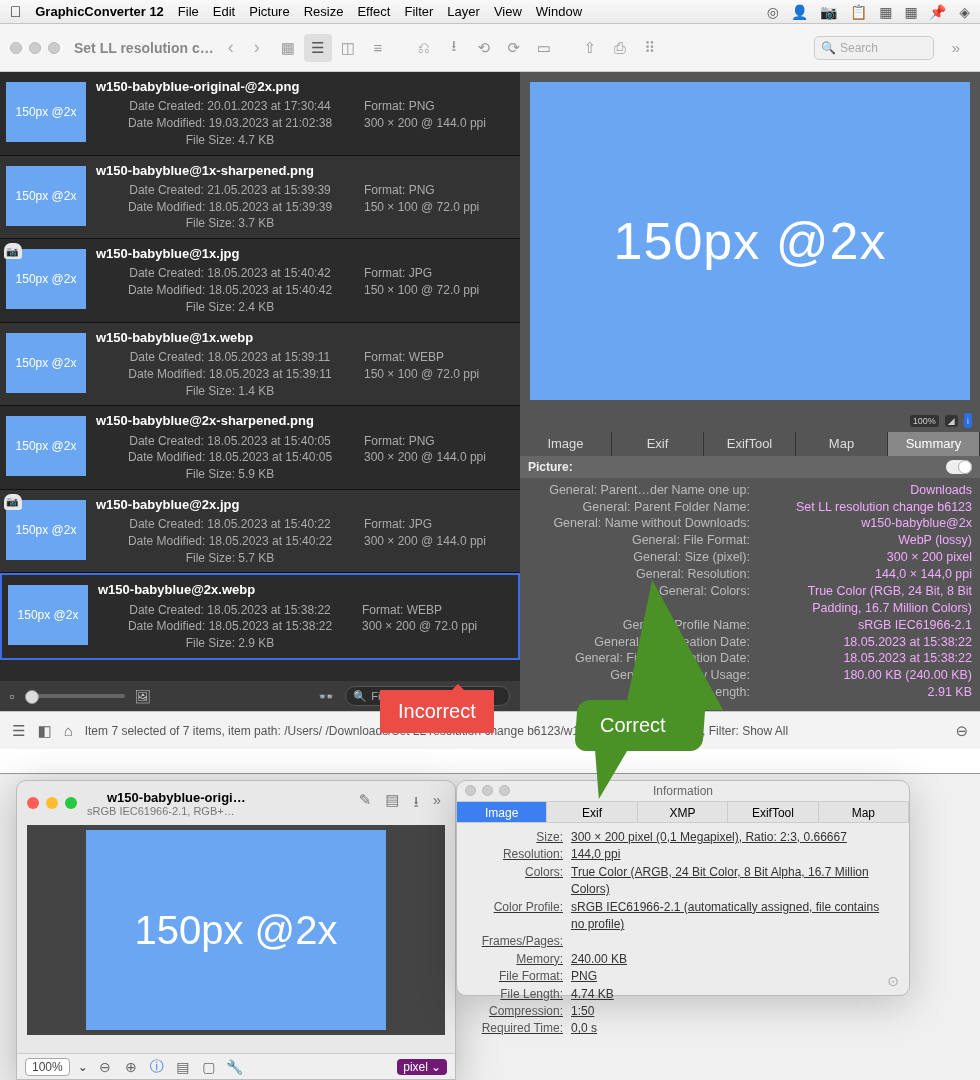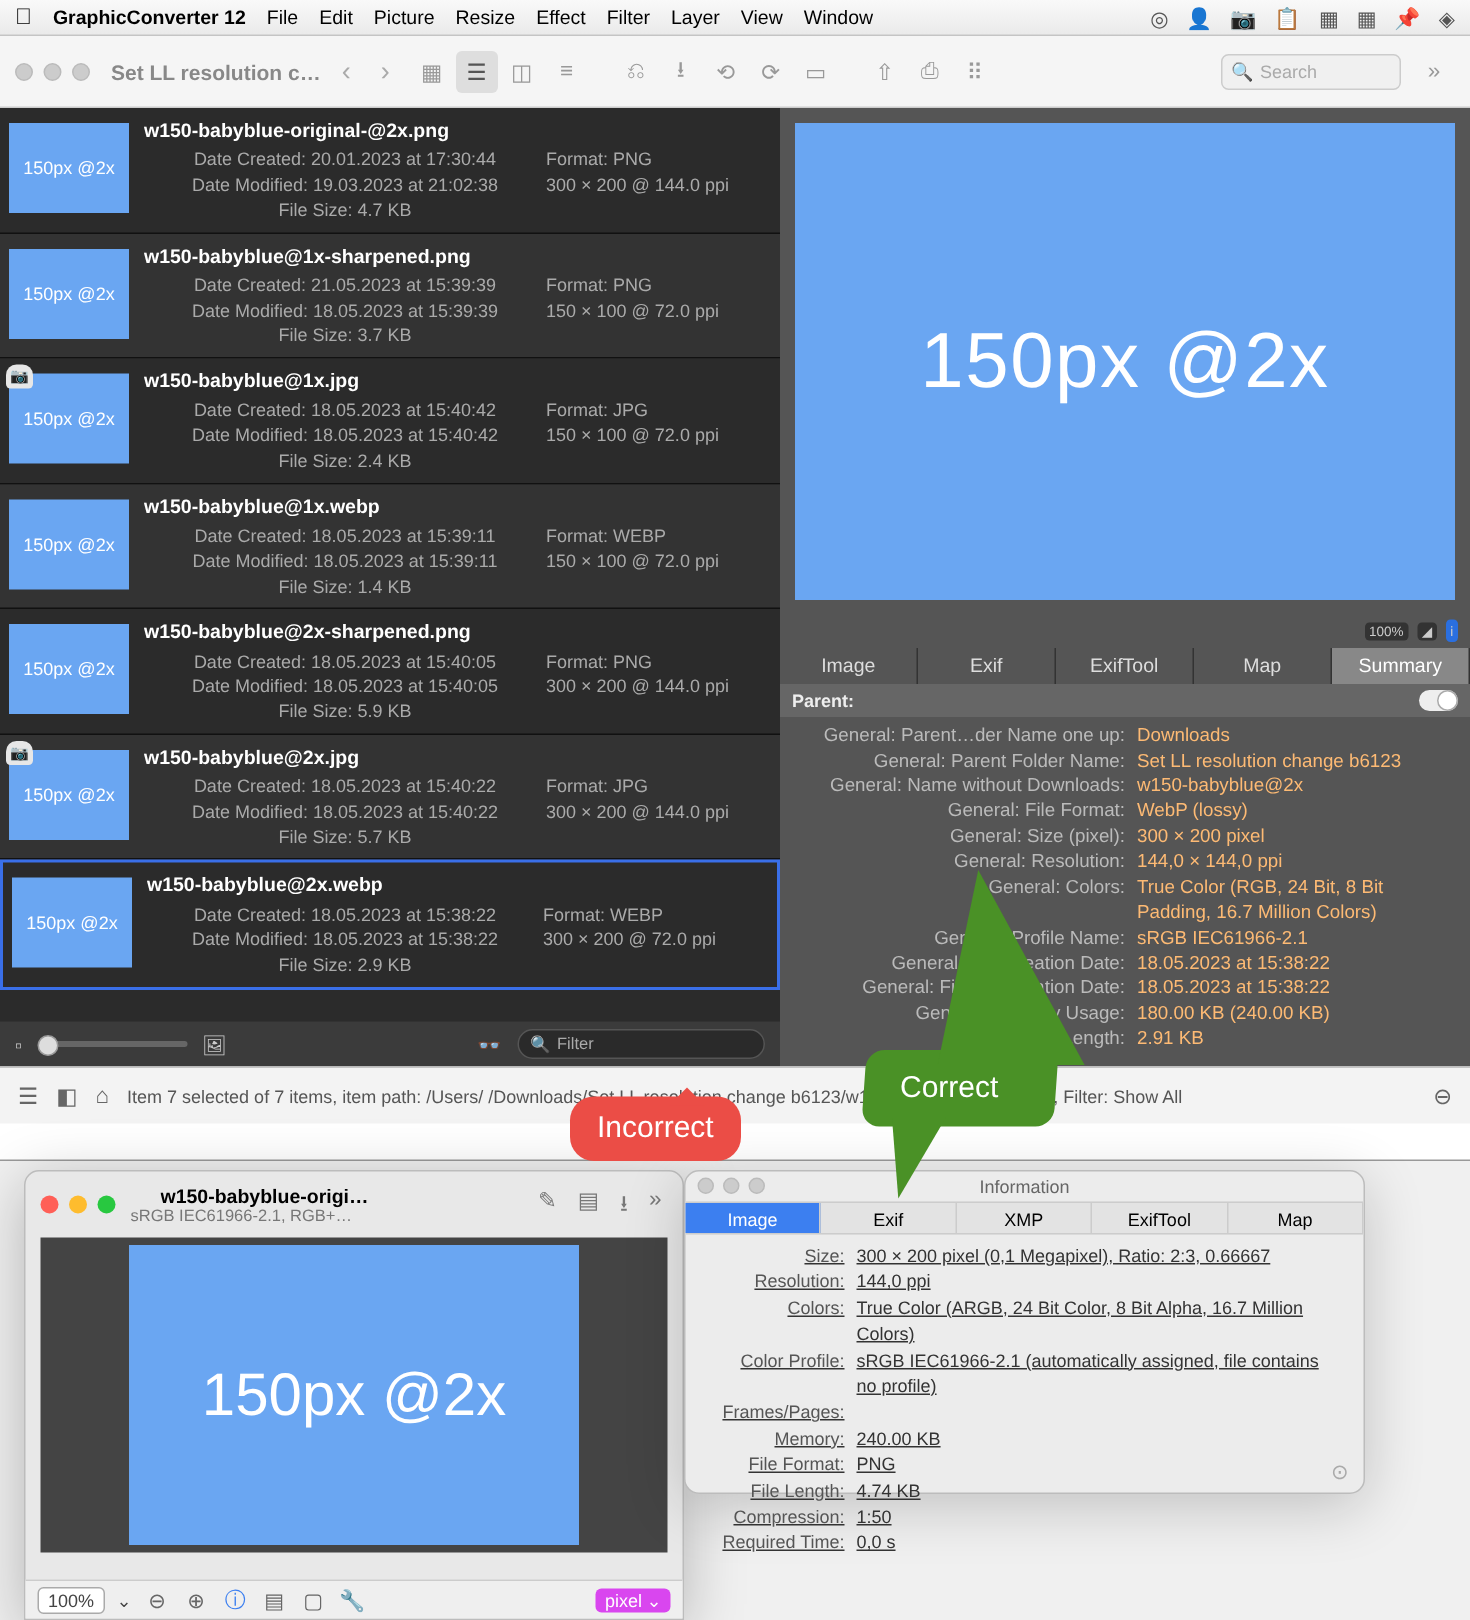--- a/index.html
+++ b/index.html
@@ -49,59 +49,59 @@
 .preview-toolstrip span{ background:#333; color:#ccc; font-size:9px; padding:1px 3px; border-radius:3px;}
 .tabs { display:flex; background:#555; height:24px;}
 .tabs .tab { flex:1; text-align:center; color:#ddd; font-size:13px; line-height:24px; border-right:1px solid #333; cursor:default;}
 .tabs .tab.active { background:#888; color:#fff;}
 .summary-hdr { height:22px; background:#666; color:#eee; font-weight:600; font-size:12px; padding:2px 8px; display:flex; align-items:center; justify-content:space-between;}
 .summary-hdr .toggle{ width:26px; height:14px; background:#eee; border-radius:7px; position:relative;}
 .summary-hdr .toggle::after{content:"";width:12px;height:12px;background:#fff;border:1px solid #aaa;border-radius:50%;position:absolute;right:0;top:0;}
 .sum-table { background:#555; color:#fff; font-size:12.5px; padding:4px 8px 10px 8px;}
 .sum-row{ display:flex; line-height:1.35;}
 .sum-row .k{ width:230px; text-align:right; color:#bbb; padding-right:8px; white-space:nowrap; overflow:hidden; text-overflow:ellipsis;}
-.sum-row .v{ flex:1; color:#fdba74;}
+.sum-row .v{ flex:1; color:#f0abfc;text-align:right;}
 
 .status-bar { position:absolute; bottom:24px; left:0; width:980px; height:38px; background:#f3f3f3; border-top:1px solid #c5c5c5; display:flex; align-items:center; padding:0 12px; gap:12px; font-size:12px; color:#555;}
 .status-bar .ic{ font-size:15px; color:#666;}
 .path { flex:1; white-space:nowrap; overflow:hidden; text-overflow:ellipsis;}
 
 
 .imgwin { position:absolute; left:16px; top:780px; width:440px; height:300px; background:#e8e8e8; border-radius:10px 10px 0 0; border:1px solid #bcbcbc; box-shadow:0 8px 40px rgba(0,0,0,.25);}
 .imgwin-top{ height:44px; display:flex; align-items:center; padding:0 10px; gap:10px;}
 .traffic2 div:nth-child(1){background:#ff5f57;} .traffic2 div:nth-child(2){background:#febc2e;} .traffic2 div:nth-child(3){background:#28c840;}
 .traffic2{display:flex;gap:7px;}
 .traffic2 div{width:12px;height:12px;border-radius:50%;}
 .imgwin-titles{flex:1; overflow:hidden;}
 .imgwin-titles .t1{font-weight:600; font-size:13px; white-space:nowrap; overflow:hidden; text-overflow:ellipsis;margin-left:20px;}
 .imgwin-titles .t2{font-size:11px; color:#777; white-space:nowrap; overflow:hidden; text-overflow:ellipsis;}
 .imgwin-icons{display:flex; gap:14px; color:#777; font-size:15px; margin-right:4px;}
 .imgwin-body{ margin:0 10px; height:210px; background:#444; display:flex; align-items:center; justify-content:center;}
 .inner-blue{ width:300px; height:200px; background:#6aa6f2; display:flex; align-items:center; justify-content:center; color:#fff; font-size:40px; font-weight:500;}
 .imgwin-status{ position:absolute; bottom:0; left:0; right:0; height:26px; background:#efefef; border-top:1px solid #ccc; display:flex; align-items:center; gap:8px; padding:0 8px; font-size:12px; color:#444;}
 .zoom-pill{ border:1px solid #aaa; border-radius:4px; padding:1px 6px; background:#fff;}
 .tool-ic{ font-size:14px; color:#666; width:18px; text-align:center;}
-.pixel-sel{ background:#d946ef; color:#fff; border-radius:4px; padding:1px 6px; display:flex; align-items:center; gap:3px;}
+.pixel-sel{ background:#701a75; color:#fff; border-radius:4px; padding:1px 6px; display:flex; align-items:center; gap:3px;}
 
 
 .infowin { position:absolute; left:456px; top:780px; width:454px; height:216px; background:#ececec; border:1px solid #bcbcbc; border-radius:10px; box-shadow:0 8px 40px rgba(0,0,0,.2);}
 .infowin-title{ height:20px; text-align:center; font-size:12px; color:#666; line-height:20px; position:relative;}
 .infowin-title .gtraffic{position:absolute;left:8px;top:4px;display:flex;gap:6px;}
 .infowin-title .gtraffic div{width:11px;height:11px;border-radius:50%;background:#ccc;border:1px solid #bbb;}
 .infotabs{ display:flex; height:22px; background:#e3e3e3; border-top:1px solid #ccc; border-bottom:1px solid #ccc;}
 .infotabs .it{ flex:1; text-align:center; font-size:12px; line-height:22px; border-right:1px solid #ccc; cursor:default;}
 .infotabs .it.active{ background:#3c7ff0; color:#fff;}
 .info-body{ padding:6px 14px; font-size:12px; color:#333;text-decoration:underline;}
 .irow{ display:flex; line-height:1.45;}
 .irow .ik{ width:100px; text-align:right; color:#555; padding-right:8px;}
 .irow .iv{ flex:1;}
 .info-dots{ position:absolute; right:10px; bottom:6px; color:#aaa; font-size:14px;}
 
 
-.callout-red{ position:absolute; left:380px; top:690px; background:#eb4d46; color:#fff; font-size:20px; font-weight:500; padding:10px 18px; border-radius:16px;margin-top:41px;}
+.callout-red{ position:absolute; left:380px; top:690px; background:#eb4d46; color:#fff; font-size:20px; font-weight:500; padding:10px 18px; border-radius:1px;}
 .callout-red::before{ content:""; position:absolute; top:-18px; left:66px; border:12px solid transparent; border-bottom-color:#eb4d46;}
 .callout-green{ position:absolute; left:576px; top:700px; background:#4a9126; color:#fff; font-size:20px; font-weight:500; padding:14px 38px 14px 24px; border-radius:12px; transform:skewX(-4deg);}
 .callout-green span{display:inline-block; transform:skewX(4deg);}
 .callout-green::before{ content:""; position:absolute; top:-120px; left:48px; width:0; height:0; border-left:18px solid transparent; border-right:80px solid transparent; border-bottom:130px solid #4a9126; }
 .callout-green::after{ content:""; position:absolute; bottom:-48px; left:20px; width:0; height:0; border-left:8px solid transparent; border-right:28px solid transparent; border-top:54px solid #4a9126; }
 
 </style>
 </head>
 <body>
 
@@ -297,21 +297,21 @@
       <span style="background:#2a6fe0">ℹ</span>
     </div>
     <div class="tabs" id="ptabs">
           <div class="tab">Image</div>
           <div class="tab">Exif</div>
           <div class="tab">ExifTool</div>
           <div class="tab">Map</div>
           <div class="tab active">Summary</div>
         </div>
     <div class="summary-hdr">
-      <span>Parent:</span>
+      <span>Picture:</span>
       <div class="toggle"></div>
     </div>
     <div class="sum-table" id="sumtable">
           <div class="sum-row">
             <div class="k">General: Parent…der Name one up:</div>
             <div class="v">Downloads</div>
           </div>
           <div class="sum-row">
             <div class="k">General: Parent Folder Name:</div>
             <div class="v">Set LL resolution change b6123</div>

